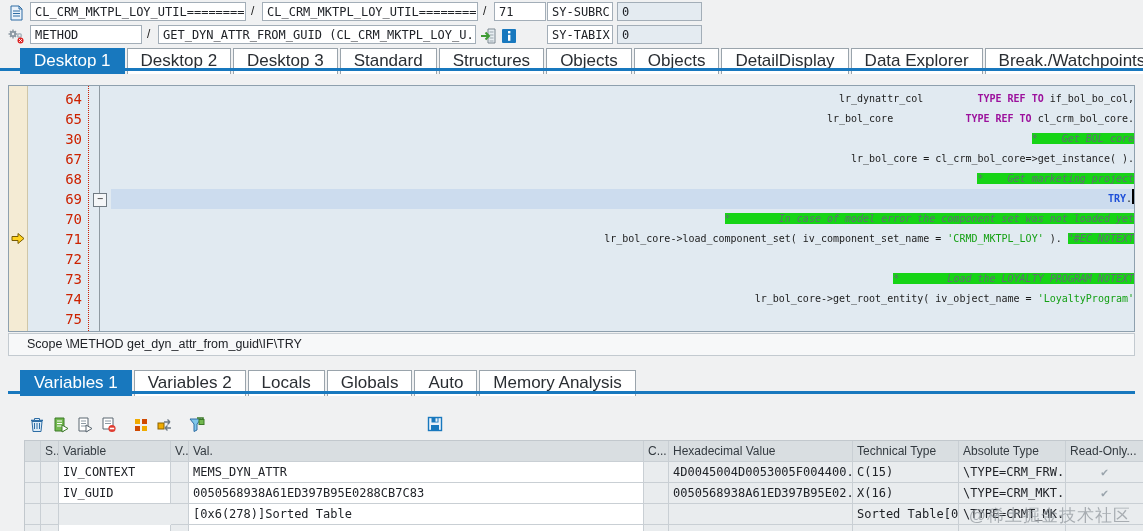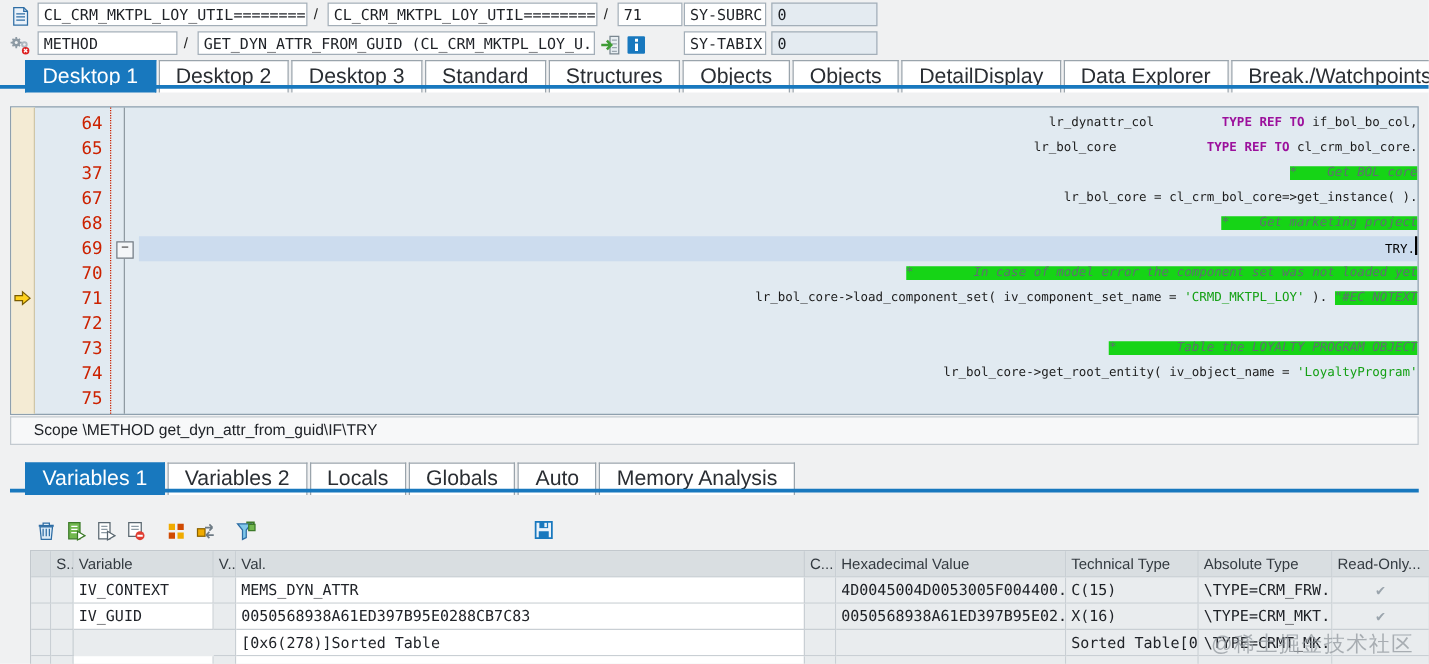--- a/index.html
+++ b/index.html
@@ -31,21 +31,21 @@
               font-family:"DejaVu Sans Mono",monospace;font-size:14px;color:#cc2200;}
   .foldcol{width:22px;flex:none;position:relative;padding-top:3px;}
   .foldcol:before{content:"";position:absolute;left:10px;top:0;bottom:0;width:1px;background:#8f9aa2;}
   .codebody{flex:1;padding-top:3px;overflow:hidden;position:relative;}
   .crow{height:20px;line-height:20px;white-space:pre;font-family:"DejaVu Sans Mono",monospace;font-size:10px;color:#1c1c1c;text-align:right;}
   .crow.sel{background:#ccdcee;}
   .frow{height:20px;position:relative;}
   .foldbox{position:absolute;left:4px;top:4px;width:12px;height:12px;background:#f4f6f8;
            border:1px solid #707a82;font:10px/10px "DejaVu Sans Mono",monospace;text-align:center;color:#333;}
   .seg-kw{color:#9c109c;font-weight:bold;}
-  .seg-kwb{color:#000000;font-weight:normal;margin-left:32px;}
+  .seg-kwb{color:#1d4ed8;font-weight:bold;margin-left:32px;}
   .seg-str{color:#14a014;}
   .seg-cmt{background:#16d416;color:#5f7070;font-style:italic;}
   .caret{display:inline-block;width:2px;height:15px;background:#000;vertical-align:-2px;}
   .exec-arrow{position:absolute;left:2px;}
 
   
   .scope{position:absolute;left:8px;top:333px;width:1127px;height:23px;background:#f7f8f9;
          border:1px solid #c3cad0;box-sizing:border-box;line-height:21px;padding-left:18px;font-size:12.5px;}
 
   
@@ -141,21 +141,21 @@
 
   <div class="code-panel">
     <div class="bp-margin" id="bpMargin">
         <div class="exec-arrow" style="top: 146px;"><svg width="14" height="13" viewBox="0 0 14 13">
             <polygon points="1,4.5 7,4.5 7,1.5 13,6.5 7,11.5 7,8.5 1,8.5" fill="#ffd21e" stroke="#7a5c00"></polygon>
           </svg></div>
       </div>
     <div class="gutter" id="gutter">
         <div class="ln">64</div>
         <div class="ln">65</div>
-        <div class="ln">37</div>
+        <div class="ln">30</div>
         <div class="ln">67</div>
         <div class="ln">68</div>
         <div class="ln">69</div>
         <div class="ln">70</div>
         <div class="ln">71</div>
         <div class="ln">72</div>
         <div class="ln">73</div>
         <div class="ln">74</div>
         <div class="ln">75</div>
       </div>
@@ -178,21 +178,21 @@
     <div class="codebody" id="codebody">
         <div class="crow"><span>                lr_dynattr_col         </span><span class="seg-kw">TYPE REF TO</span><span> if_bol_bo_col,</span></div>
         <div class="crow"><span>                lr_bol_core            </span><span class="seg-kw">TYPE REF TO</span><span> cl_crm_bol_core.</span></div>
         <div class="crow"><span class="seg-cmt">*    Get BOL core</span></div>
         <div class="crow"><span>  lr_bol_core = cl_crm_bol_core=&gt;get_instance( ).</span></div>
         <div class="crow"><span class="seg-cmt">*    Get marketing project</span></div>
         <div class="crow sel"><span>    </span><span class="seg-kwb">TRY</span><span>.</span><span class="caret"></span></div>
         <div class="crow"><span class="seg-cmt">*        In case of model error the component set was not loaded yet</span></div>
         <div class="crow"><span>        lr_bol_core-&gt;load_component_set( iv_component_set_name = </span><span class="seg-str">'CRMD_MKTPL_LOY'</span><span> ). </span><span class="seg-cmt">"#EC NOTEXT</span></div>
         <div class="crow"></div>
-        <div class="crow"><span class="seg-cmt">*        Table the LOYALTY PROGRAM OBJECT</span></div>
+        <div class="crow"><span class="seg-cmt">*        Load the LOYALTY PROGRAM NOTEXT</span></div>
         <div class="crow"><span>              lr_bol_core-&gt;get_root_entity( iv_object_name = </span><span class="seg-str">'LoyaltyProgram'</span></div>
       </div>
   </div>
 
   <div class="scope">
     <span>Scope \METHOD get_dyn_attr_from_guid\IF\TRY</span>
   </div>
 
   <div class="tabstrip" style="left:20px;top:370px;" id="tabs2">
       <div class="tab active">Variables 1</div>

